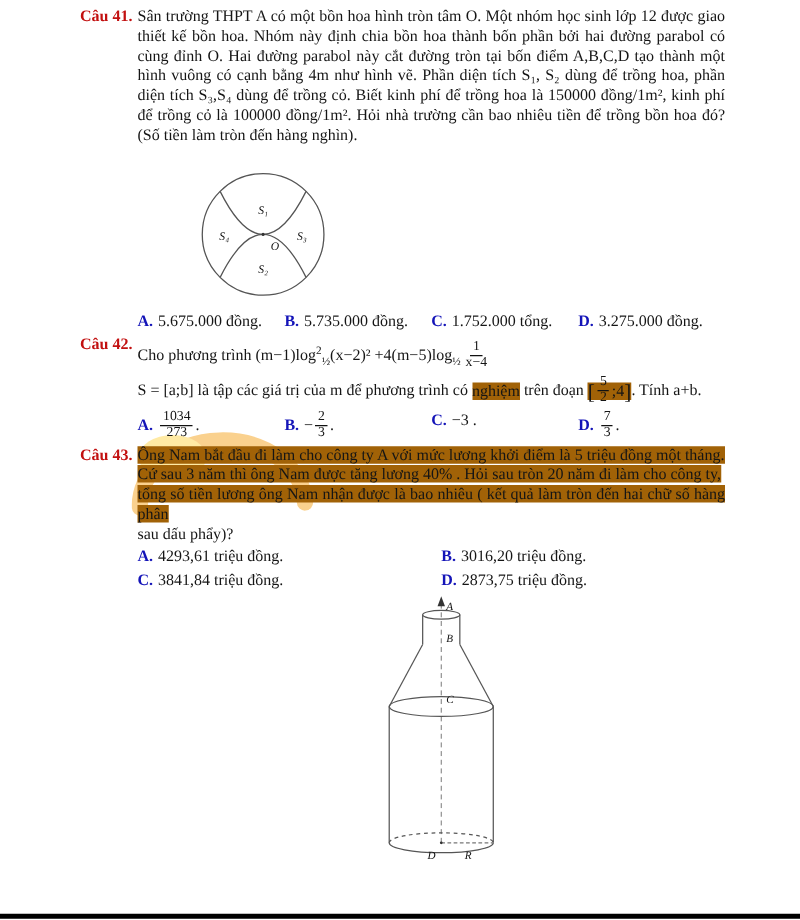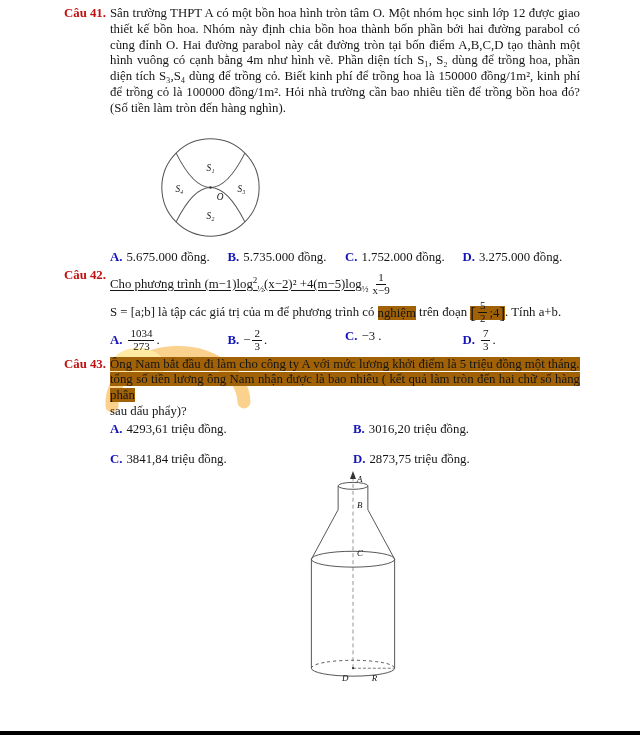--- a/index.html
+++ b/index.html
@@ -10,23 +10,23 @@
   }
   .content{position:relative;z-index:1;padding:6px 60px 0 64px;}
   .question{margin-bottom:3px;}
   .q-head{display:flex;}
   .q-label{flex:0 0 46px;font-weight:bold;color:#c21010;}
   .q-text{flex:1;text-align:justify;}
   .q-extra{margin-left:46px;}
   .ltr{color:#1414b8;font-weight:bold;margin-right:4px;}
   .ans-row{display:flex;margin:3px 0 3px;}
   .ans-row .ans{width:119px;white-space:nowrap;}
-  .ans-grid{display:grid;grid-template-columns:243px auto;row-gap:14px;margin-top:2px;}
+  .ans-grid{display:grid;grid-template-columns:243px auto;row-gap:4px;margin-top:2px;}
   .hl{background:#a16207;}
-  .fline{line-height:24px;white-space:nowrap;text-decoration:underline;}
+  .fline{line-height:24px;white-space:nowrap;}
   .fline2{line-height:22px;}
   sup,sub{font-size:9px;}
   .frac{display:inline-flex;flex-direction:column;align-items:center;vertical-align:middle;
         line-height:1.08;font-size:11px;margin:0 2px;position:relative;top:-1px;}
   .frac .num{border-bottom:1px solid #111;padding:0 2px;}
   .frac .den{padding:0 2px;}
   .bigbr{font-size:17px;vertical-align:middle;}
   .fig-circle{display:block;margin:12px 0 4px 28px;}
   .fig-bottle{display:block;margin:3px 0 0 168px;}
   .figlabel{font-family:"Liberation Serif", serif;font-style:italic;font-size:9px;fill:#111;}
@@ -61,33 +61,33 @@
           <circle cx="70" cy="56" r="1.2" fill="#333"></circle>
           <text x="70" y="40" text-anchor="middle" class="figlabel">S₁</text>
           <text x="70" y="86" text-anchor="middle" class="figlabel">S₂</text>
           <text x="100" y="60" text-anchor="middle" class="figlabel">S₃</text>
           <text x="40" y="60" text-anchor="middle" class="figlabel">S₄</text>
           <text x="76" y="68" class="figlabel">O</text>
         </svg>
         <div class="ans-row">
           <span class="ans"><b class="ltr">A.</b><span>5.675.000 đồng.</span></span>
           <span class="ans"><b class="ltr">B.</b><span>5.735.000 đồng.</span></span>
-          <span class="ans"><b class="ltr">C.</b><span>1.752.000 đồng.</span></span>
+          <span class="ans"><b class="ltr">C.</b><span>1.752.000 tổng.</span></span>
           <span class="ans"><b class="ltr">D.</b><span>3.275.000 đồng.</span></span>
         </div>
       </div>
     </section>
 
     <section class="question">
       <div class="q-head">
         <span class="q-label">Câu 42.</span>
         <div class="q-text">
           <div class="fline"><span>Cho phương trình (m−1)log</span><sup>2</sup><sub>½</sub><span>(x−2)² +4(m−5)log</span><sub>½</sub><span class="frac">
                 <span class="num">1</span>
-                <span class="den">x−9</span>
+                <span class="den">x−4</span>
               </span></div>
           <div class="fline2"><span>S = [a;b] là tập các giá trị của m để phương trình có </span><span class="hl">nghiệm</span><span> trên đoạn </span><span class="hl"><span class="bigbr">[</span><span class="frac">
                   <span class="num">5</span>
                   <span class="den">2</span>
                 </span><span>;4</span><span class="bigbr">]</span></span><span>. Tính a+b.</span></div>
         </div>
       </div>
       <div class="q-extra">
         <div class="ans-row">
           <span class="ans"><b class="ltr">A.</b><span class="frac">
@@ -105,20 +105,21 @@
               </span><span>.</span></span>
         </div>
       </div>
     </section>
 
     <section class="question">
       <div class="q-head">
         <span class="q-label">Câu 43.</span>
         <div class="q-text">
           <div><span class="hl">Ông Nam bắt đầu đi làm cho công ty A với mức lương khởi điểm là 5 triệu đồng một tháng.</span></div>
+          <div><span class="hl">Cứ sau 3 năm thì ông Nam được tăng lương 40% . Hỏi sau tròn 20 năm đi làm cho công ty,</span></div>
           <div><span class="hl">tổng số tiền lương ông Nam nhận được là bao nhiêu ( kết quả làm tròn đến hai chữ số hàng phân</span></div>
           <div><span>sau dấu phẩy)?</span></div>
         </div>
       </div>
       <div class="q-extra">
         <div class="ans-grid">
           <span><b class="ltr">A.</b><span>4293,61 triệu đồng.</span></span>
           <span><b class="ltr">B.</b><span>3016,20 triệu đồng.</span></span>
           <span><b class="ltr">C.</b><span>3841,84 triệu đồng.</span></span>
           <span><b class="ltr">D.</b><span>2873,75 triệu đồng.</span></span>

